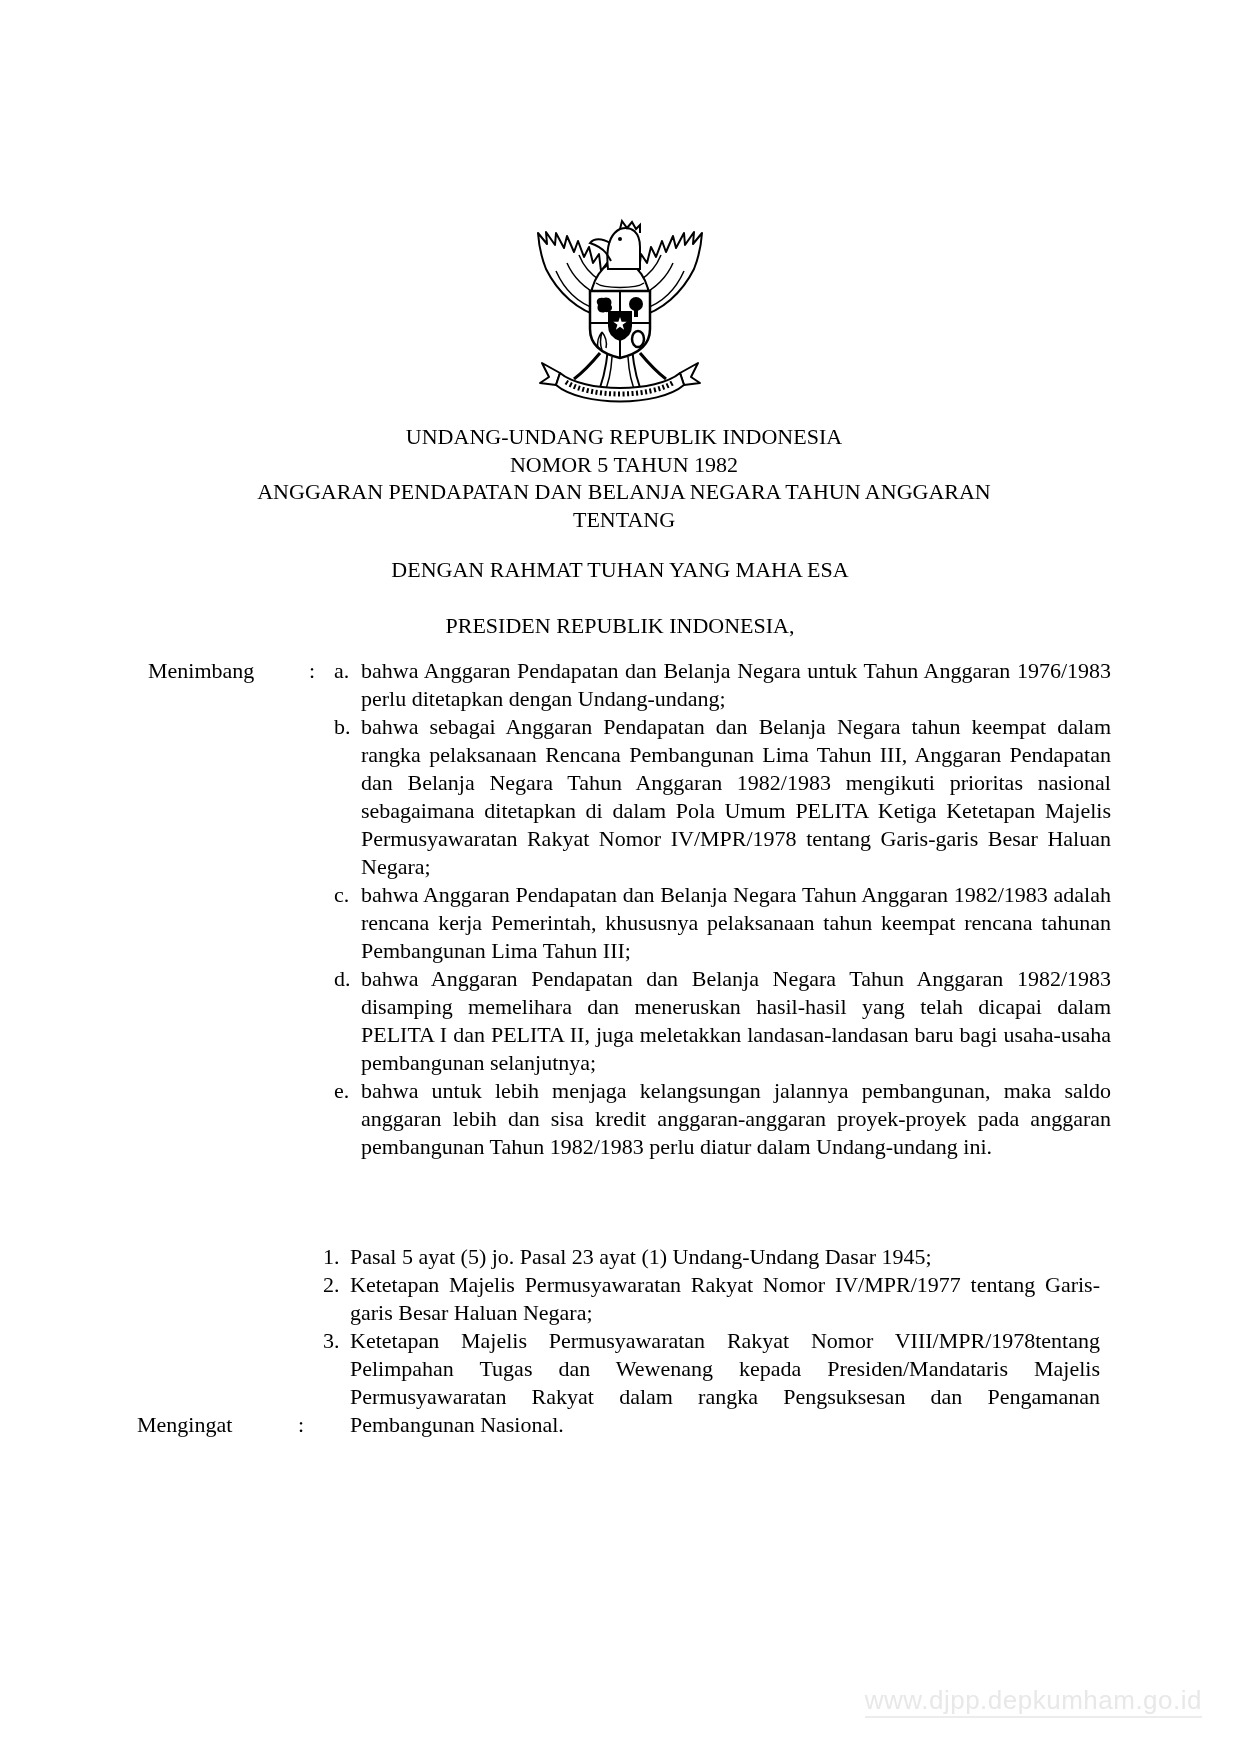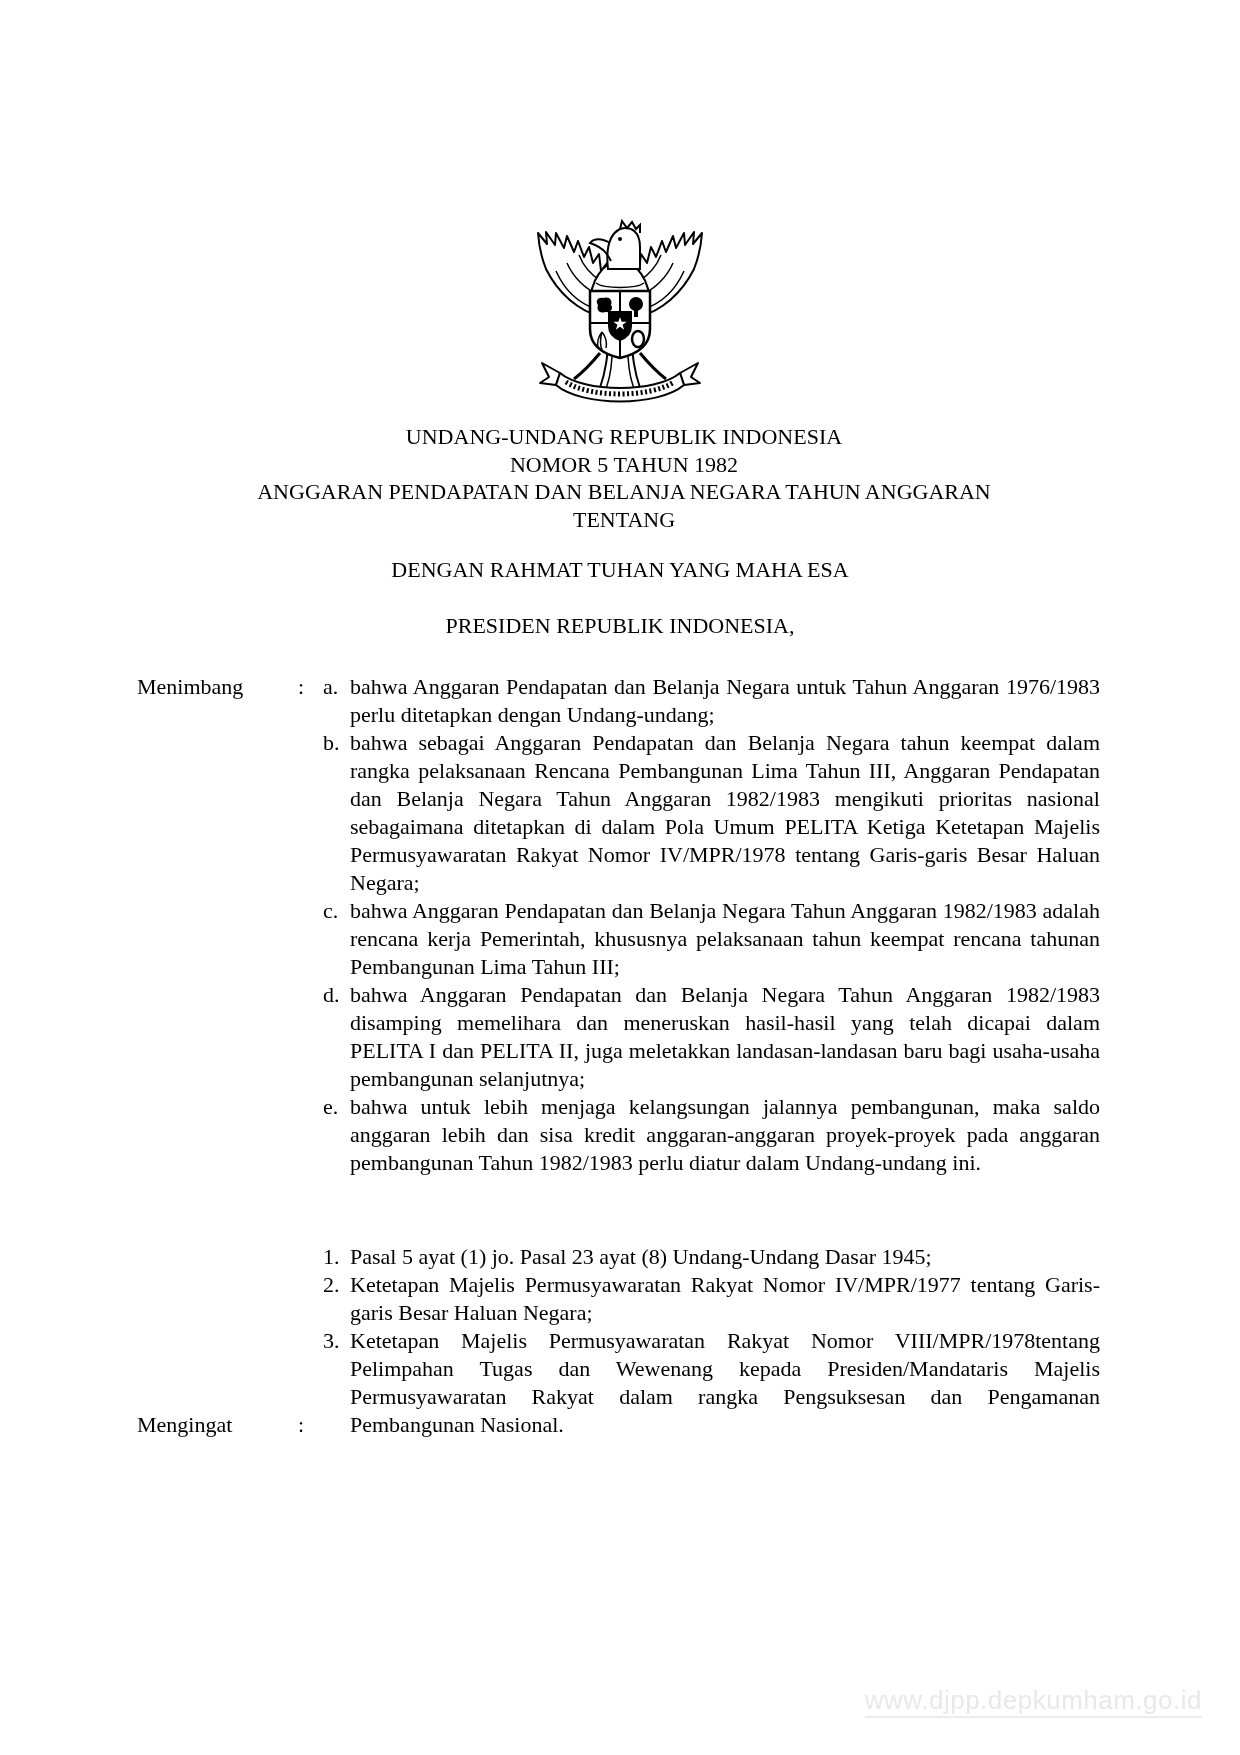--- a/index.html
+++ b/index.html
@@ -15,21 +15,21 @@
   .center-line {
     position:absolute; left:0; width:1240px; text-align:center;
     font-size:22px; line-height:27px; white-space:nowrap;
   }
   .invocation { top:556px; }
   .issuer { top:612px; }
   .doc-section {
     position:absolute; left:137px; width:963px; display:flex;
     font-size:22px; line-height:28px;
   }
-  #section-menimbang { top:673px; }
+  #section-menimbang { top:657px;margin-left:11px; }
   #section-mengingat { top:1243px;align-items:flex-end; }
   .sec-label { width:161px; flex:none; }
   .sec-colon { width:25px; flex:none; }
   .sec-items { flex:1; min-width:0; }
   .sec-item { display:flex; }
   .item-marker { width:27px; flex:none; }
   .item-text { flex:1; min-width:0; text-align:justify; }
   .watermark {
     position:absolute; top:1687px; right:38px;
     font-family:"Liberation Sans", sans-serif; font-size:26px; line-height:1;
@@ -118,21 +118,21 @@
       </div>
     </div>
   </div>
 
   <div class="doc-section" id="section-mengingat">
     <div class="sec-label">Mengingat</div>
     <div class="sec-colon">:</div>
     <div class="sec-items">
       <div class="sec-item">
         <span class="item-marker">1.</span>
-        <span class="item-text">Pasal 5 ayat (1) jo. Pasal 23 ayat (8) Undang-Undang Dasar 1945;</span>
+        <span class="item-text">Pasal 5 ayat (5) jo. Pasal 23 ayat (1) Undang-Undang Dasar 1945;</span>
       </div>
       <div class="sec-item">
         <span class="item-marker">2.</span>
         <span class="item-text">Ketetapan Majelis Permusyawaratan Rakyat Nomor IV/MPR/1977 tentang Garis-garis Besar Haluan Negara;</span>
       </div>
       <div class="sec-item">
         <span class="item-marker">3.</span>
         <span class="item-text">Ketetapan Majelis Permusyawaratan Rakyat Nomor VIII/MPR/1978tentang Pelimpahan Tugas dan Wewenang kepada Presiden/Mandataris Majelis Permusyawaratan Rakyat dalam rangka Pengsuksesan dan Pengamanan Pembangunan Nasional.</span>
       </div>
     </div>

